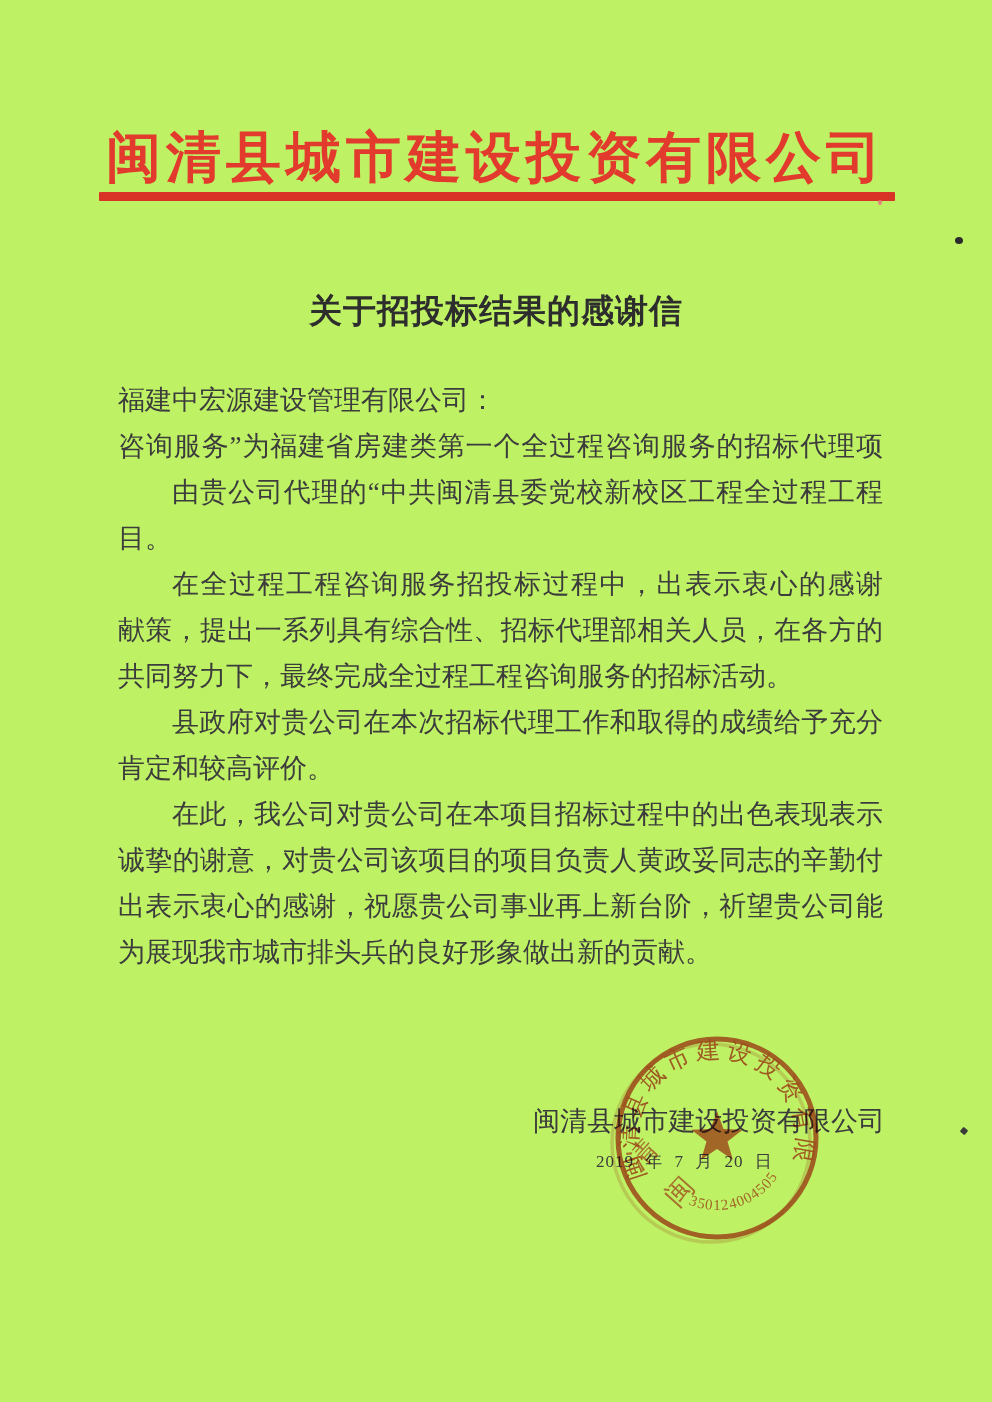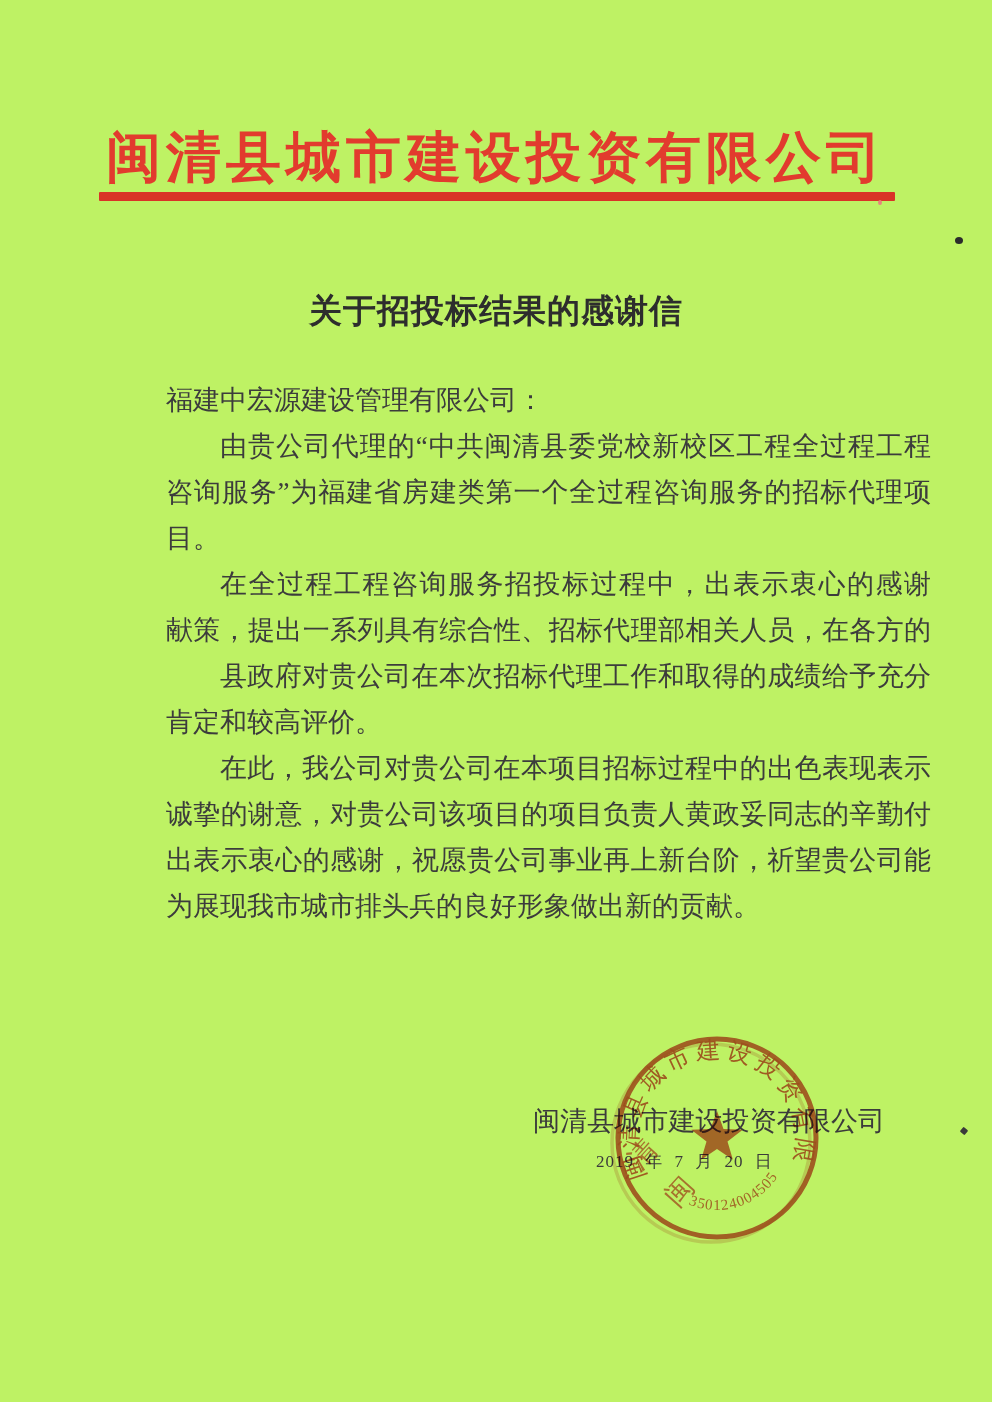--- a/index.html
+++ b/index.html
@@ -54,21 +54,20 @@
   }
 
   
   .body {
     position: absolute;
     left: 118px;
     top: 377px;
     width: 765px;
     font-size: 27px;
     color: #3c3c3c;
-    margin-left: 48px;
   }
   .ln {
     height: 46px;
     line-height: 46px;
     text-align: justify;
     text-justify: inter-character;
     overflow: hidden;
     white-space: nowrap;
   }
   .full { text-align-last: justify; }
@@ -144,25 +143,26 @@
 
 <div class="page">
 
   <div class="letterhead">闽清县城市建设投资有限公司</div>
   <div class="rule"></div>
 
   <div class="title">关于招投标结果的感谢信</div>
 
   <div class="body">
     <div class="ln end">福建中宏源建设管理有限公司：</div>
+    <div class="ln full">咨询服务”为福建省房建类第一个全过程咨询服务的招标代理项</div>
     <div class="ln full ind">由贵公司代理的“中共闽清县委党校新校区工程全过程工程</div>
-    <div class="ln full">咨询服务”为福建省房建类第一个全过程咨询服务的招标代理项</div>
     <div class="ln end">目。</div>
     <div class="ln full ind">在全过程工程咨询服务招投标过程中，出表示衷心的感谢</div>
     <div class="ln full">献策，提出一系列具有综合性、招标代理部相关人员，在各方的</div>
+    <div class="ln end">共同努力下，最终完成全过程工程咨询服务的招标活动。</div>
     <div class="ln full ind">县政府对贵公司在本次招标代理工作和取得的成绩给予充分</div>
     <div class="ln end">肯定和较高评价。</div>
     <div class="ln full ind">在此，我公司对贵公司在本项目招标过程中的出色表现表示</div>
     <div class="ln full">诚挚的谢意，对贵公司该项目的项目负责人黄政妥同志的辛勤付</div>
     <div class="ln full">出表示衷心的感谢，祝愿贵公司事业再上新台阶，祈望贵公司能</div>
     <div class="ln end">为展现我市城市排头兵的良好形象做出新的贡献。</div>
   </div>
 
   <div class="sig">闽清县城市建设投资有限公司</div>
   <div class="date">2019 年 7 月 20 日</div>

